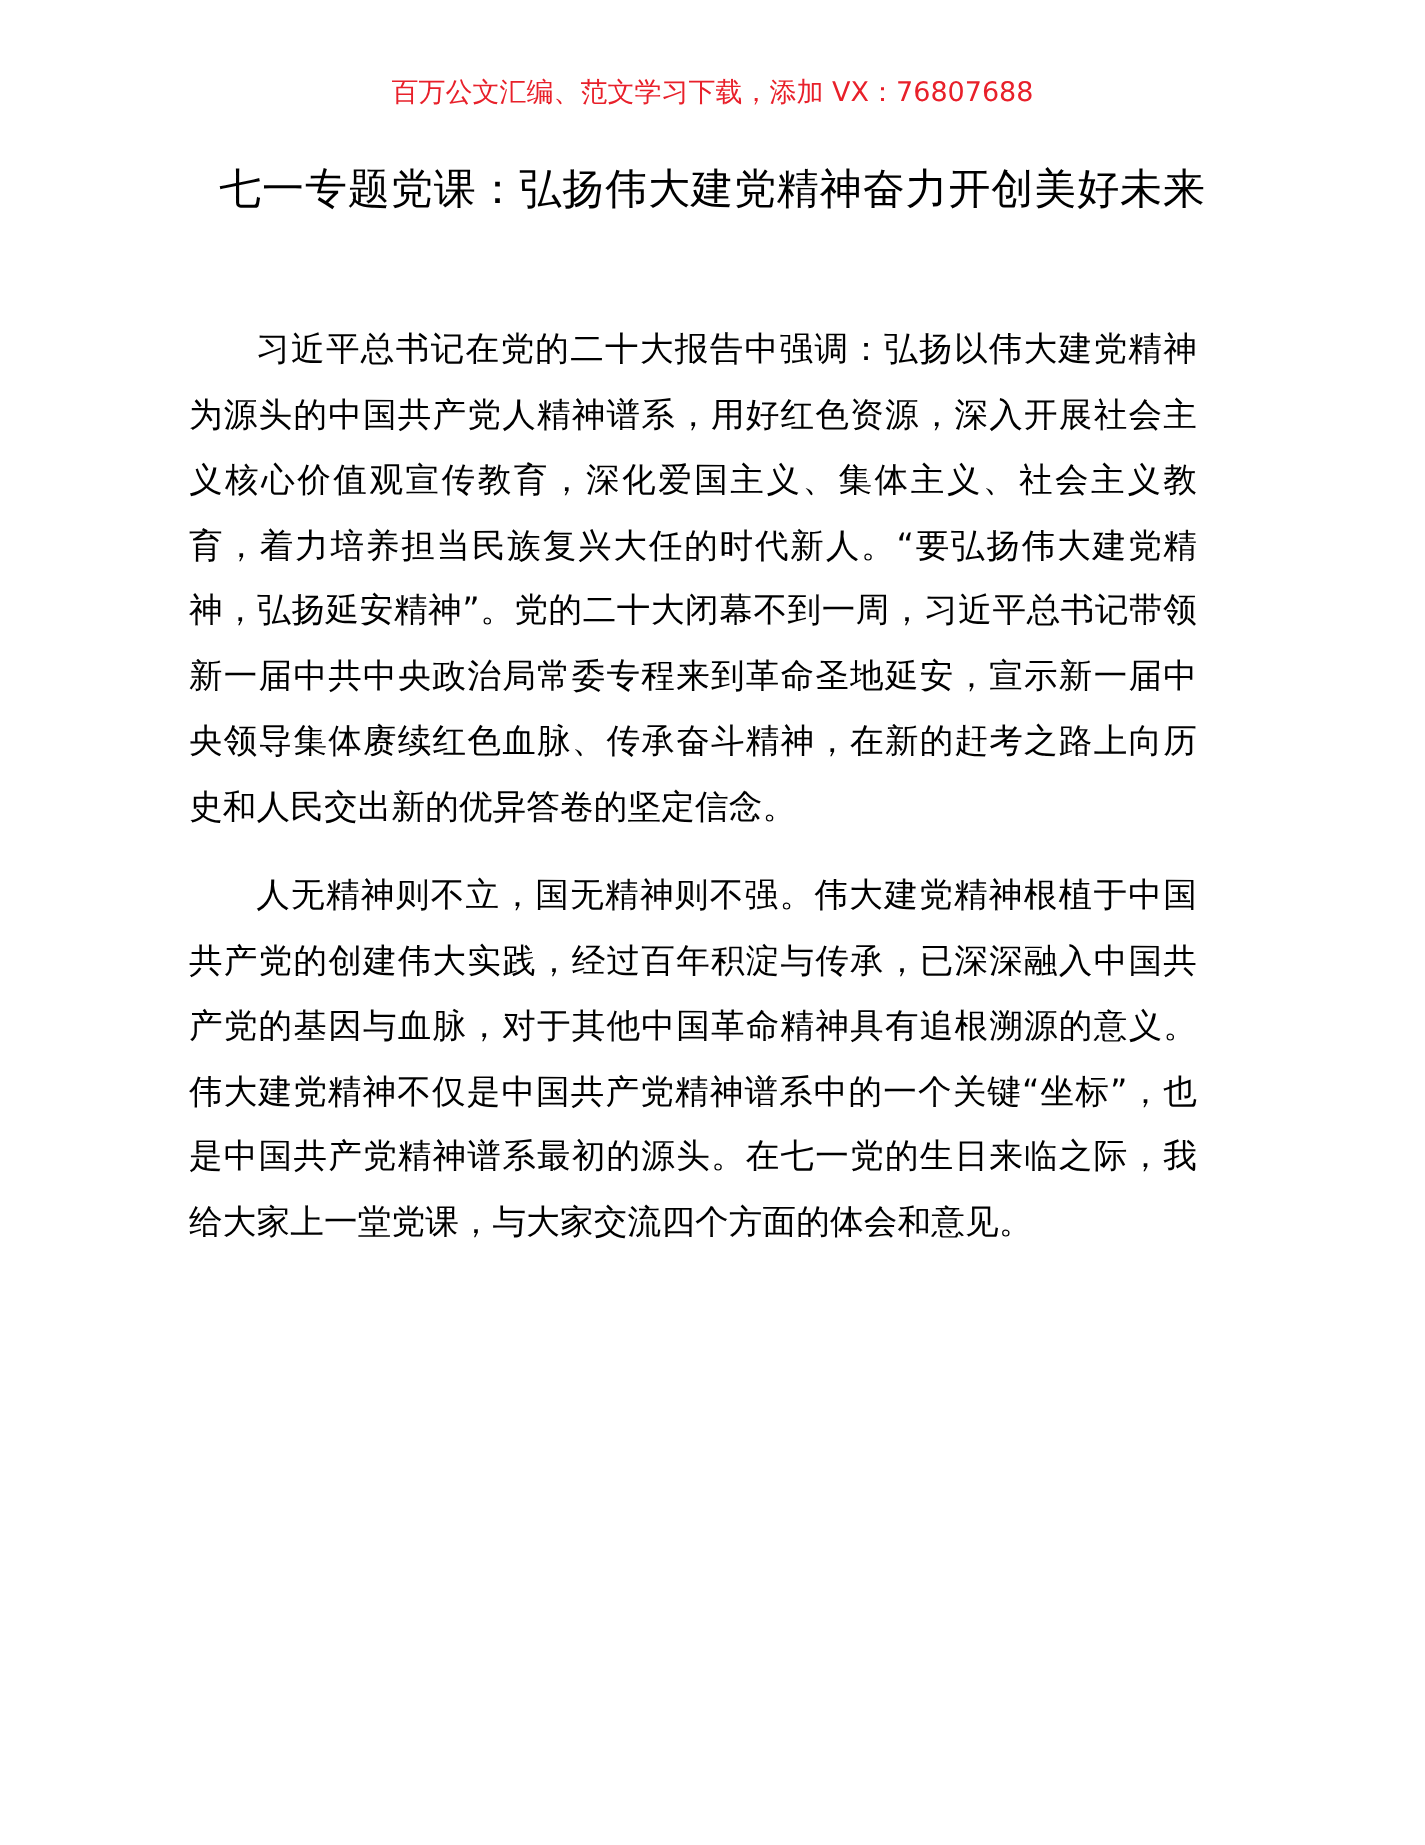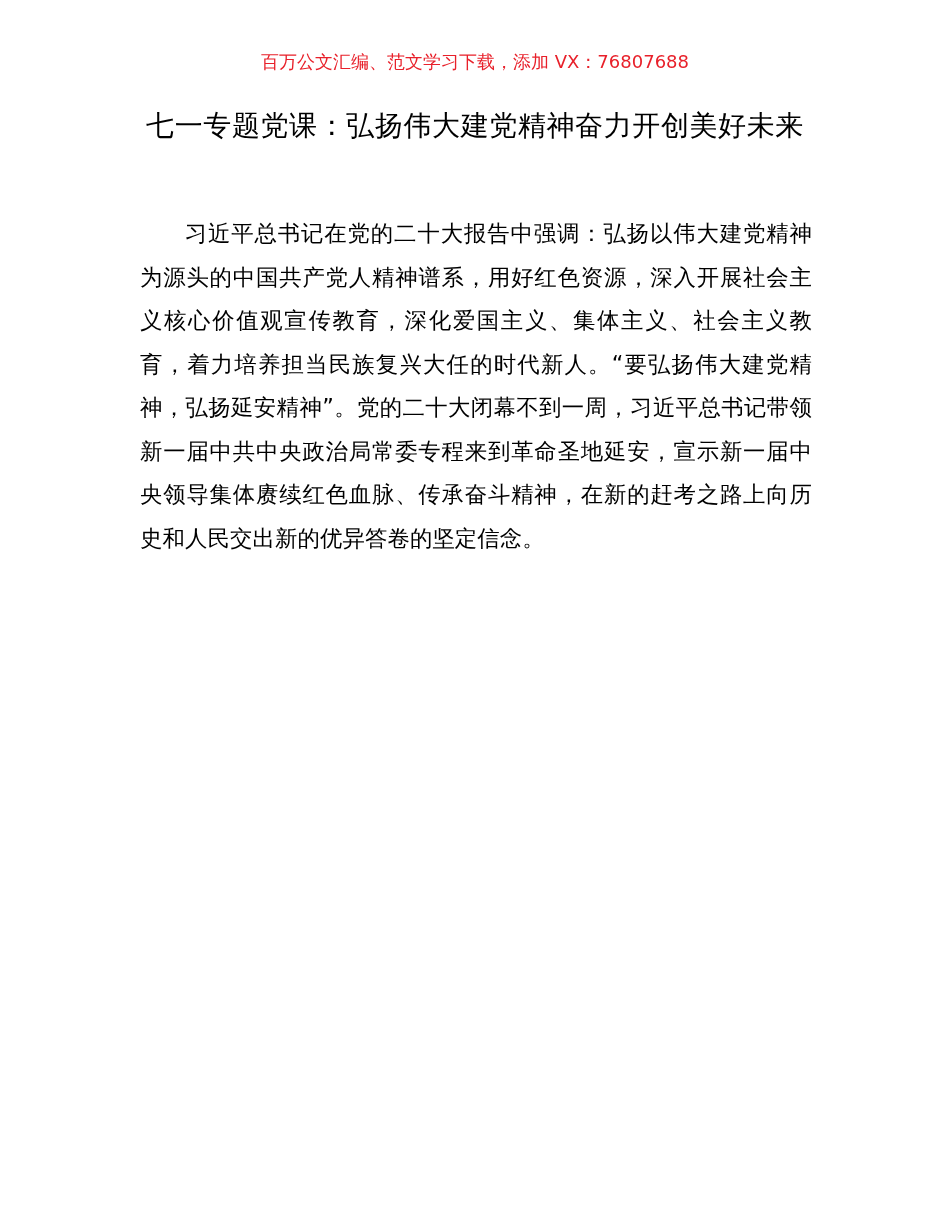--- a/index.html
+++ b/index.html
@@ -34,21 +34,21 @@
     text-align: center;
     font-size: 28px;
     line-height: 44px;
     font-weight: normal;
     margin: 0;
     letter-spacing: 0.6px;
   }
   .body-text {
     position: absolute;
     top: 212px;
-    left: 140px;
+    left: 126px;
     width: 672px;
   }
   .para {
     margin: 0 0 16px 0;
     font-size: 22.4px;
     line-height: 43.5px;
     text-indent: 2em;
     text-align: justify;
     letter-spacing: 0.1px;
   }
@@ -58,13 +58,14 @@
 </style>
 </head>
 <body>
 
 <div class="header-note">百万公文汇编、范文学习下载，添加 VX：76807688</div>
 
 <h1 class="title">七一专题党课：弘扬伟大建党精神奋力开创美好未来</h1>
 
 <div class="body-text">
   <p class="para">习近平总书记在党的二十大报告中强调：弘扬以伟大建党精神为源头的中国共产党人精神谱系，用好红色资源，深入开展社会主义核心价值观宣传教育，深化爱国主义、集体主义、社会主义教育，着力培养担当民族复兴大任的时代新人。“要弘扬伟大建党精神，弘扬延安精神”。党的二十大闭幕不到一周，习近平总书记带领新一届中共中央政治局常委专程来到革命圣地延安，宣示新一届中央领导集体赓续红色血脉、传承奋斗精神，在新的赶考之路上向历史和人民交出新的优异答卷的坚定信念。</p>
+  <p class="para">人无精神则不立，国无精神则不强。伟大建党精神根植于中国共产党的创建伟大实践，经过百年积淀与传承，已深深融入中国共产党的基因与血脉，对于其他中国革命精神具有追根溯源的意义。伟大建党精神不仅是中国共产党精神谱系中的一个关键“坐标”，也是中国共产党精神谱系最初的源头。在七一党的生日来临之际，我给大家上一堂党课，与大家交流四个方面的体会和意见。</p>
 </div>
 
 </body></html>

